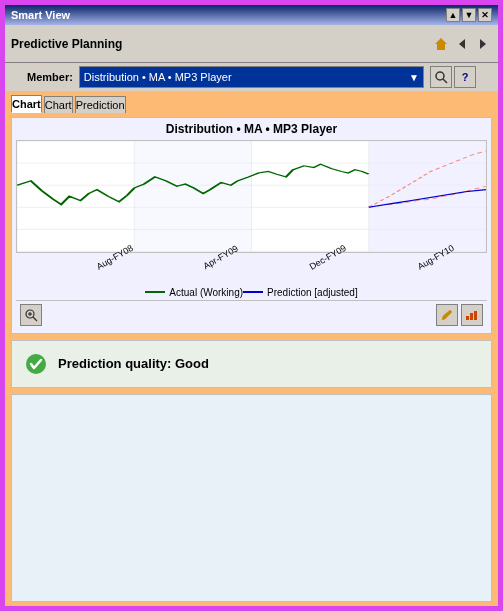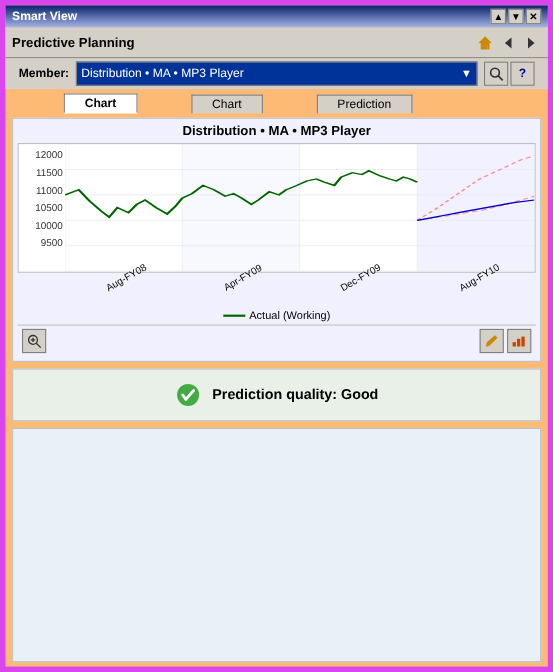--- a/index.html
+++ b/index.html
@@ -51,21 +51,21 @@
       color: #000;
     }
 
     .toolbar {
       background: #d4d0c8;
       padding: 3px 6px;
       display: flex;
       align-items: center;
       justify-content: space-between;
       border-bottom: 1px solid #808080;
-      height: 28px;
+      height: 38px;
     }
 
     .toolbar-title {
       font-size: 12px;
       font-weight: bold;
       color: #000;
     }
 
     .toolbar-icons {
       display: flex;
@@ -77,21 +77,21 @@
       height: 18px;
       display: flex;
       align-items: center;
       justify-content: center;
       cursor: pointer;
     }
 
     .member-row {
       display: flex;
       align-items: center;
-      padding: 4px 12px;
+      padding: 4px 22px;
       gap: 6px;
       background: #d4d0c8;
       height: 28px;
     }
 
     .member-label {
       font-size: 11px;
       font-weight: bold;
       white-space: nowrap;
     }
@@ -138,27 +138,26 @@
       gap: 4px;
     }
 
     .tabs {
       display: flex;
       gap: 2px;
       align-items: flex-end;
     }
 
     .tab {
-      padding: 2px 18px;
+      padding: 2px 0;
       border: 1px solid #808080;
       background: #d4d0c8;
       cursor: pointer;
       font-size: 11px;
       border-bottom: none;
-      margin-left: 47px;
     }
 
     .tab.active {
       background: #ffffff;
       border-bottom: 1px solid #ffffff;
       font-weight: bold;
       z-index: 1;
     }
 
     .chart-panel {
@@ -306,21 +305,20 @@
 
     .quality-panel {
       background: #e8f0e8;
       border: 1px solid #c0c0c0;
       padding: 8px 12px;
       display: flex;
       align-items: center;
       gap: 10px;
       height: 48px;
       margin-top: 2px;
-      justify-content: center;
     }
 
     .check-icon {
       width: 24px;
       height: 24px;
       display: flex;
       align-items: center;
       justify-content: center;
     }
 
@@ -400,28 +398,20 @@
       <div class="tab">Chart</div>
       <div class="tab">Prediction</div>
     </div>
 
     <div class="chart-panel">
       <div class="chart-title">Distribution • MA • MP3 Player</div>
 
       <div style="display:flex; flex-direction:column; flex:1;">
         <div class="chart-area">
 
-          <div class="y-axis">
-            <span>12000</span>
-            <span>11500</span>
-            <span>11000</span>
-            <span>10500</span>
-            <span>10000</span>
-            <span>9500</span>
-          </div>
 
           <div class="chart-inner">
             <svg class="chart-svg" viewBox="0 0 340 200" preserveAspectRatio="none">
 
               <rect x="0" y="0" width="340" height="200" fill="white"></rect>
 
               <line x1="0" y1="0" x2="340" y2="0" stroke="#ddd" stroke-width="0.5"></line>
               <line x1="0" y1="40" x2="340" y2="40" stroke="#ddd" stroke-width="0.5"></line>
               <line x1="0" y1="80" x2="340" y2="80" stroke="#ddd" stroke-width="0.5"></line>
               <line x1="0" y1="120" x2="340" y2="120" stroke="#ddd" stroke-width="0.5"></line>
@@ -455,20 +445,24 @@
           <span style="font-size:9px; transform:rotate(-30deg); transform-origin: top center; display:inline-block; white-space:nowrap;">Dec-FY09</span>
           <span style="font-size:9px; transform:rotate(-30deg); transform-origin: top center; display:inline-block; white-space:nowrap;">Aug-FY10</span>
         </div>
       </div>
 
       <div class="legend">
         <div class="legend-row">
           <div class="legend-item">
             <div class="legend-line-solid"></div>
             <span>Actual (Working)</span>
+          </div>
+          <div class="legend-item">
+            <div class="legend-line-blue"></div>
+            <span>Prediction [adjusted]</span>
           </div>
         </div>
       </div>
 
       <div class="chart-bottom-bar">
         <div class="zoom-btn">
           <svg width="14" height="14" viewBox="0 0 14 14">
             <circle cx="6" cy="6" r="4" fill="none" stroke="#333" stroke-width="1.2"></circle>
             <line x1="9" y1="9" x2="13" y2="13" stroke="#333" stroke-width="1.2"></line>
             <line x1="4" y1="6" x2="8" y2="6" stroke="#333" stroke-width="1.2"></line>

